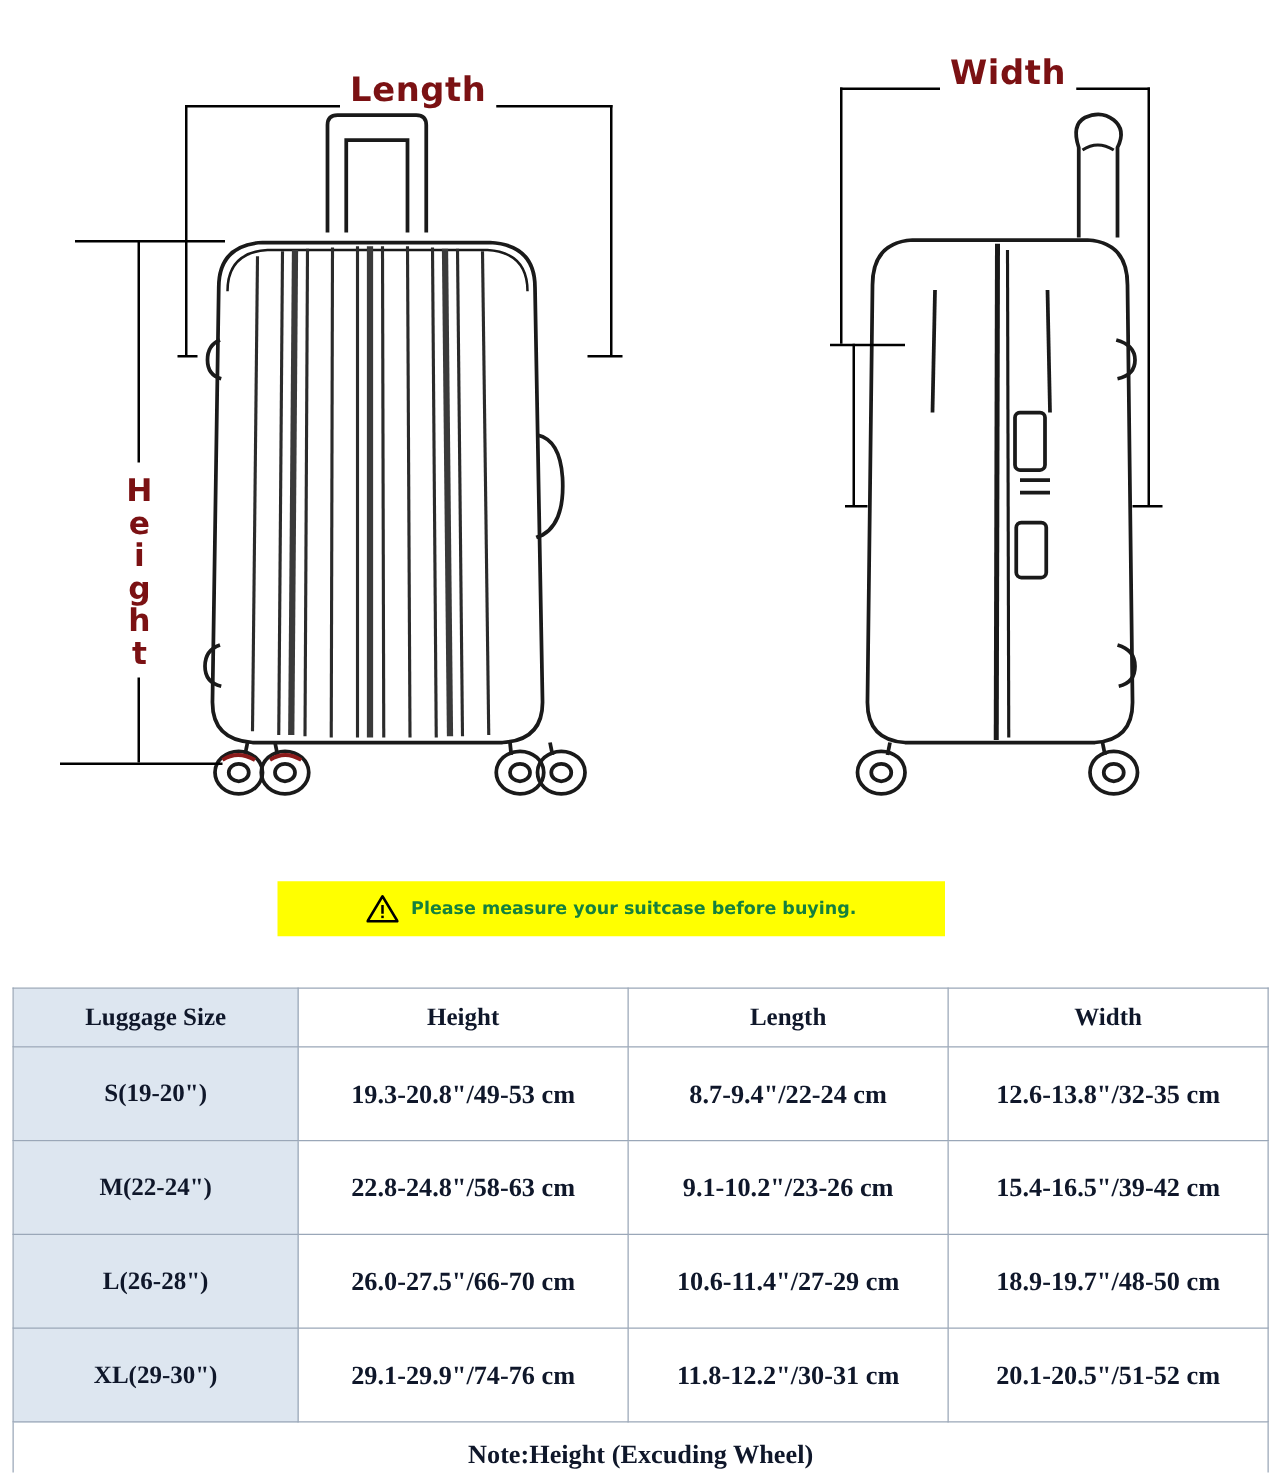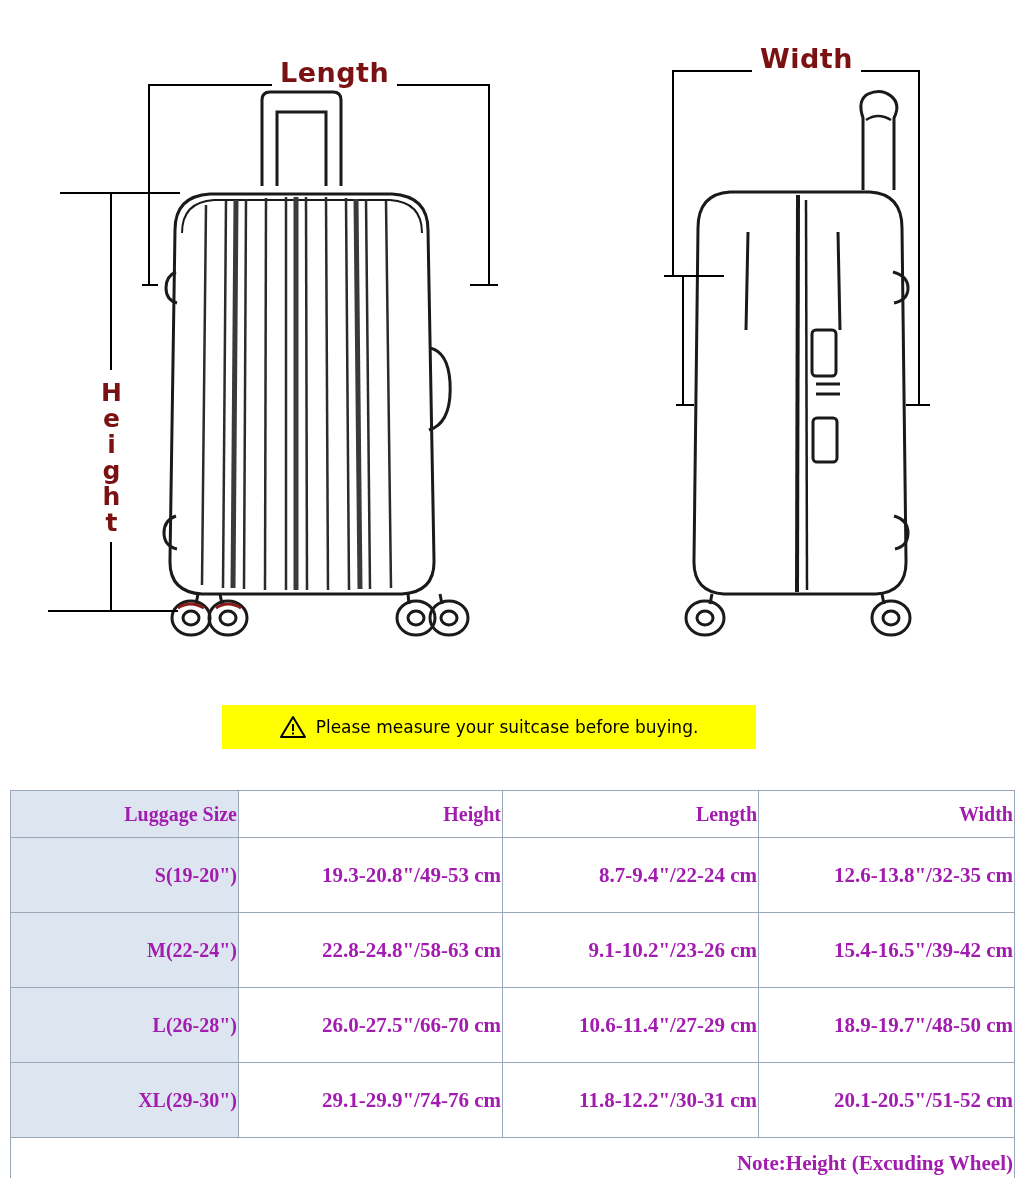--- a/index.html
+++ b/index.html
@@ -59,46 +59,46 @@
     width: 534px;
     height: 44px;
     background: #ffff00;
     display: flex;
     align-items: center;
     justify-content: center;
     gap: 10px;
   }
   .warning-text {
     font-family: "DejaVu Sans", sans-serif;
-    font-weight: normal;
-    font-size: 17px;
-    color: #000000;
+    font-weight: bold;
+    font-size: 14px;
+    color: #15803d;
   }
   .warn-icon {
     display: block;
   }
 
   
   .table-wrap {
     position: absolute;
     left: 10px;
     top: 790px;
     width: 1004px;
   }
   table.sizes {
     border-collapse: collapse;
     width: 1004px;
     table-layout: fixed;
   }
   table.sizes th, table.sizes td {
     border: 1px solid #9aa7b8;
-    text-align: right;
+    text-align: center;
     font-family: "Liberation Serif", serif;
     font-weight: bold;
-    color: #a21caf;
+    color: #0f172a;
   }
   table.sizes thead th {
     height: 44px;
     font-size: 20px;
   }
   table.sizes thead th.first {
     background: #dde6f0;
   }
   table.sizes tbody td {
     height: 72px;

